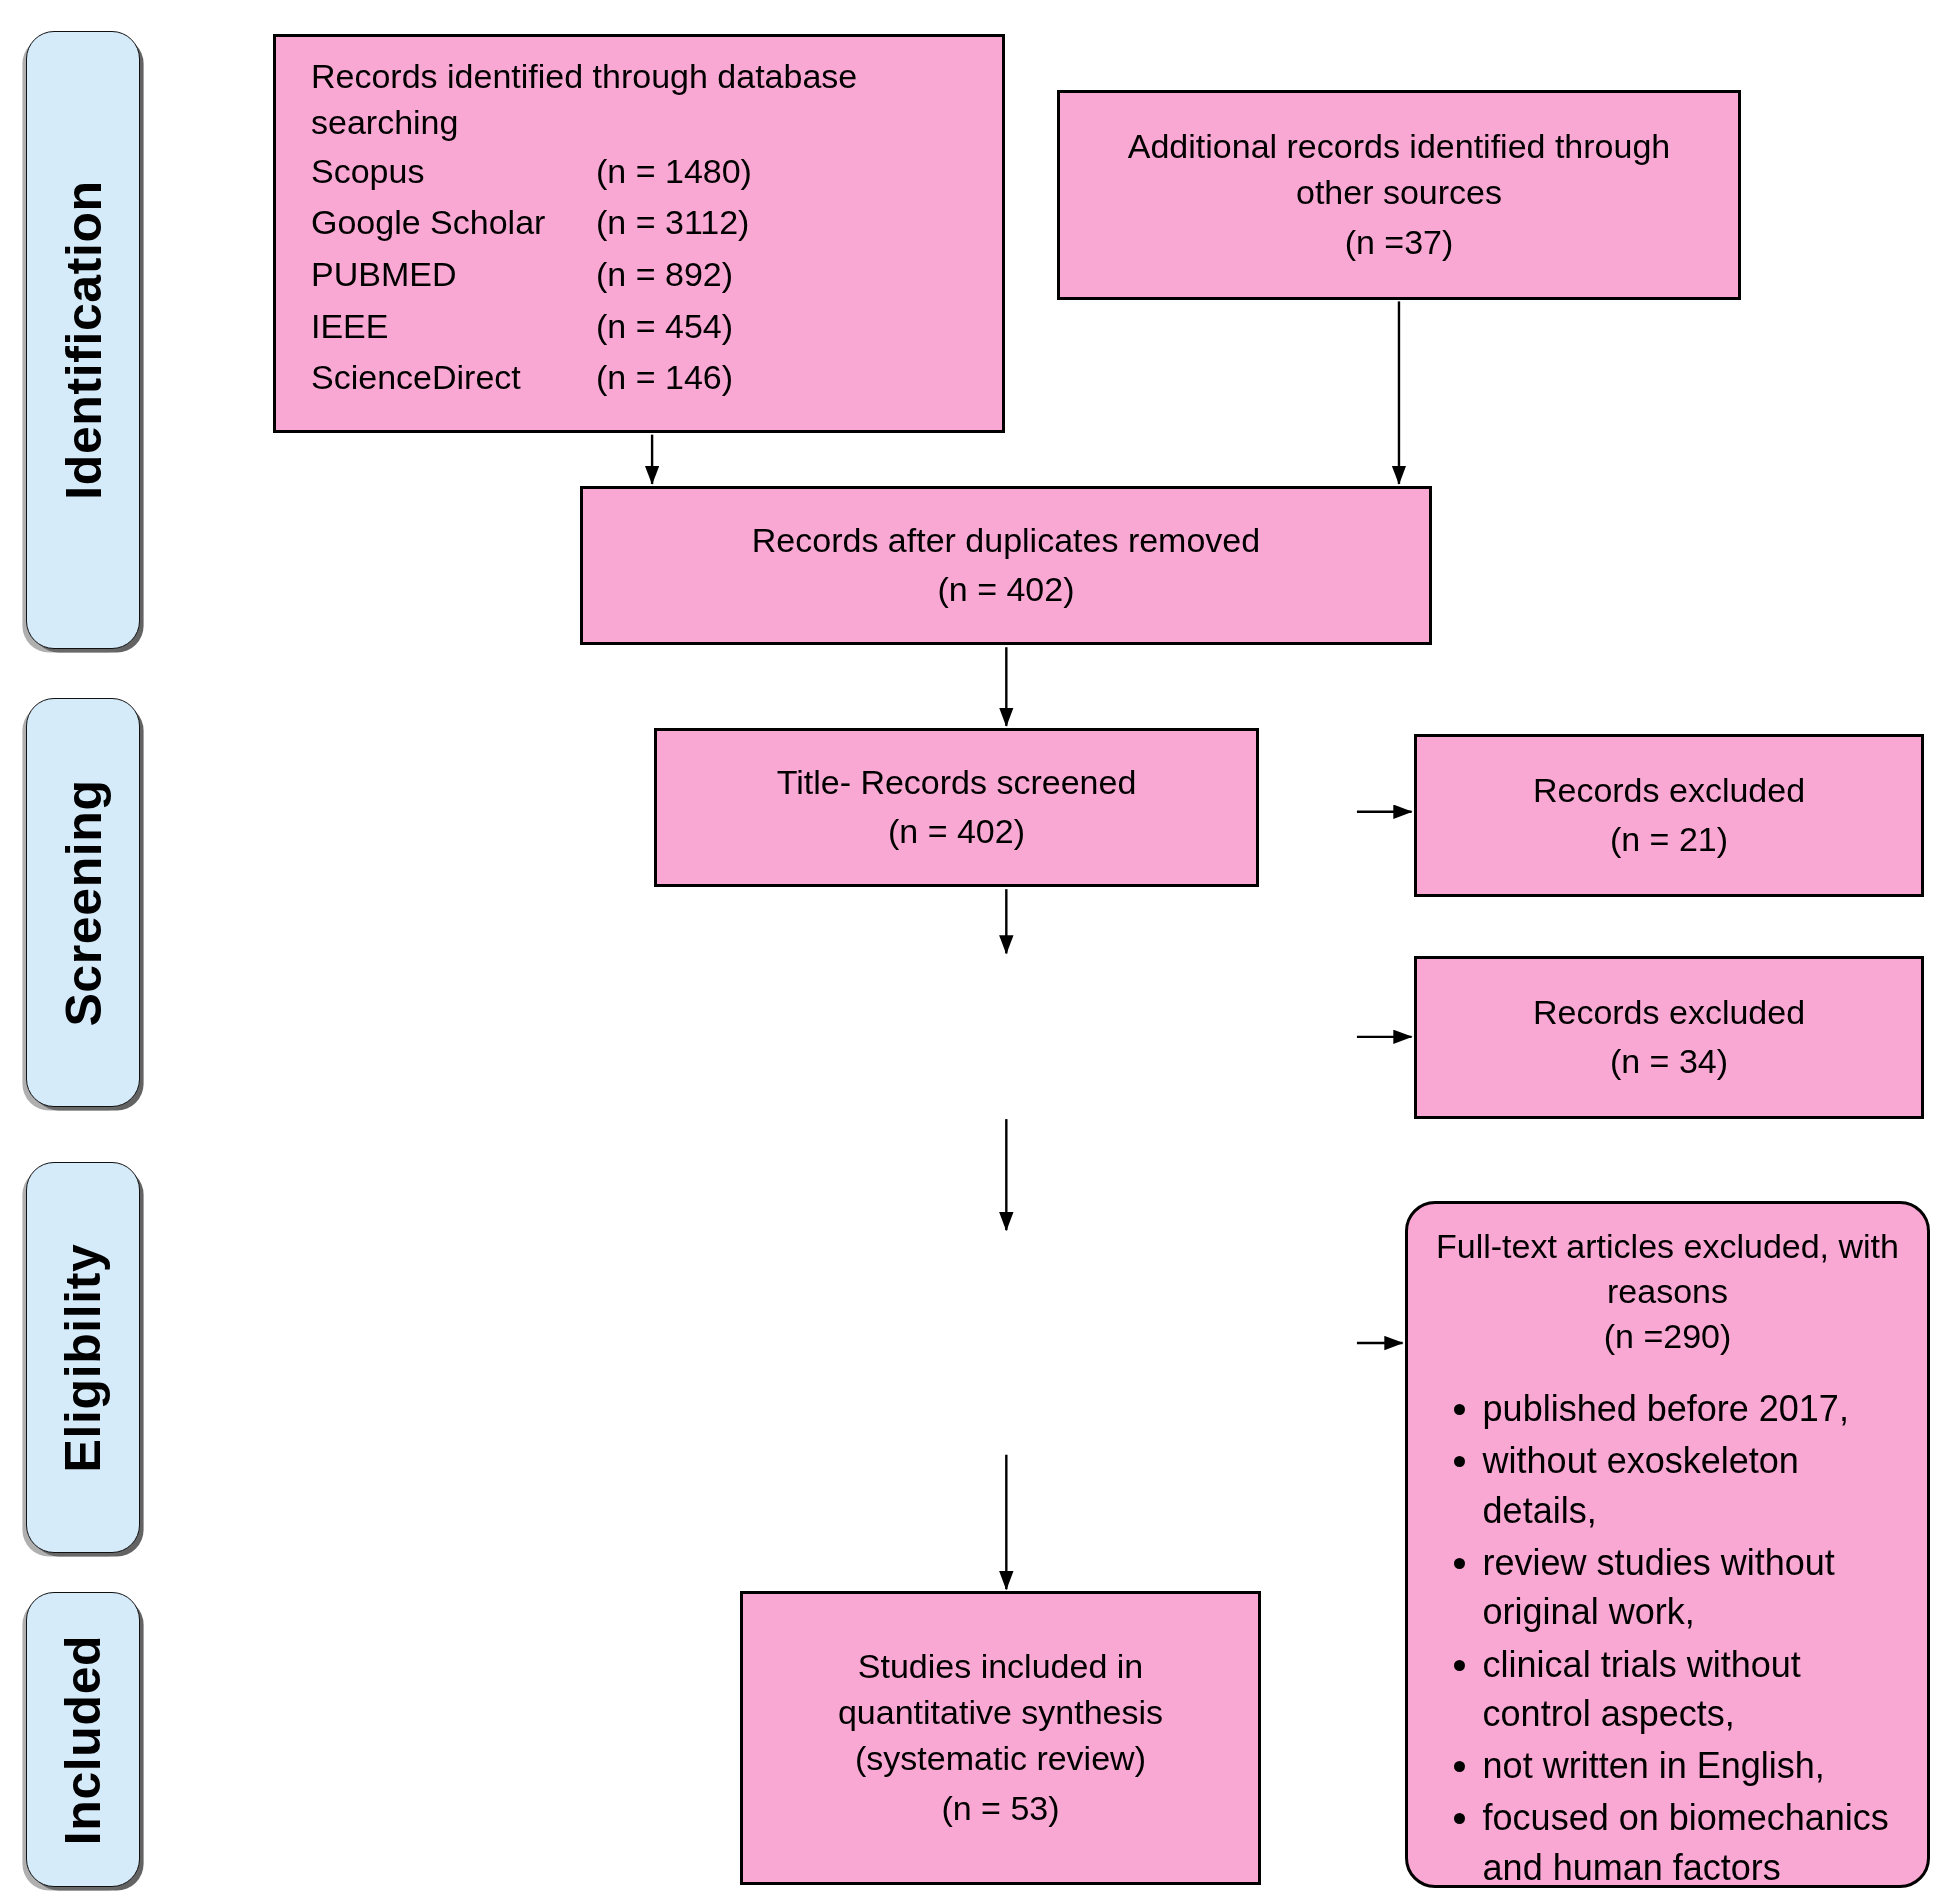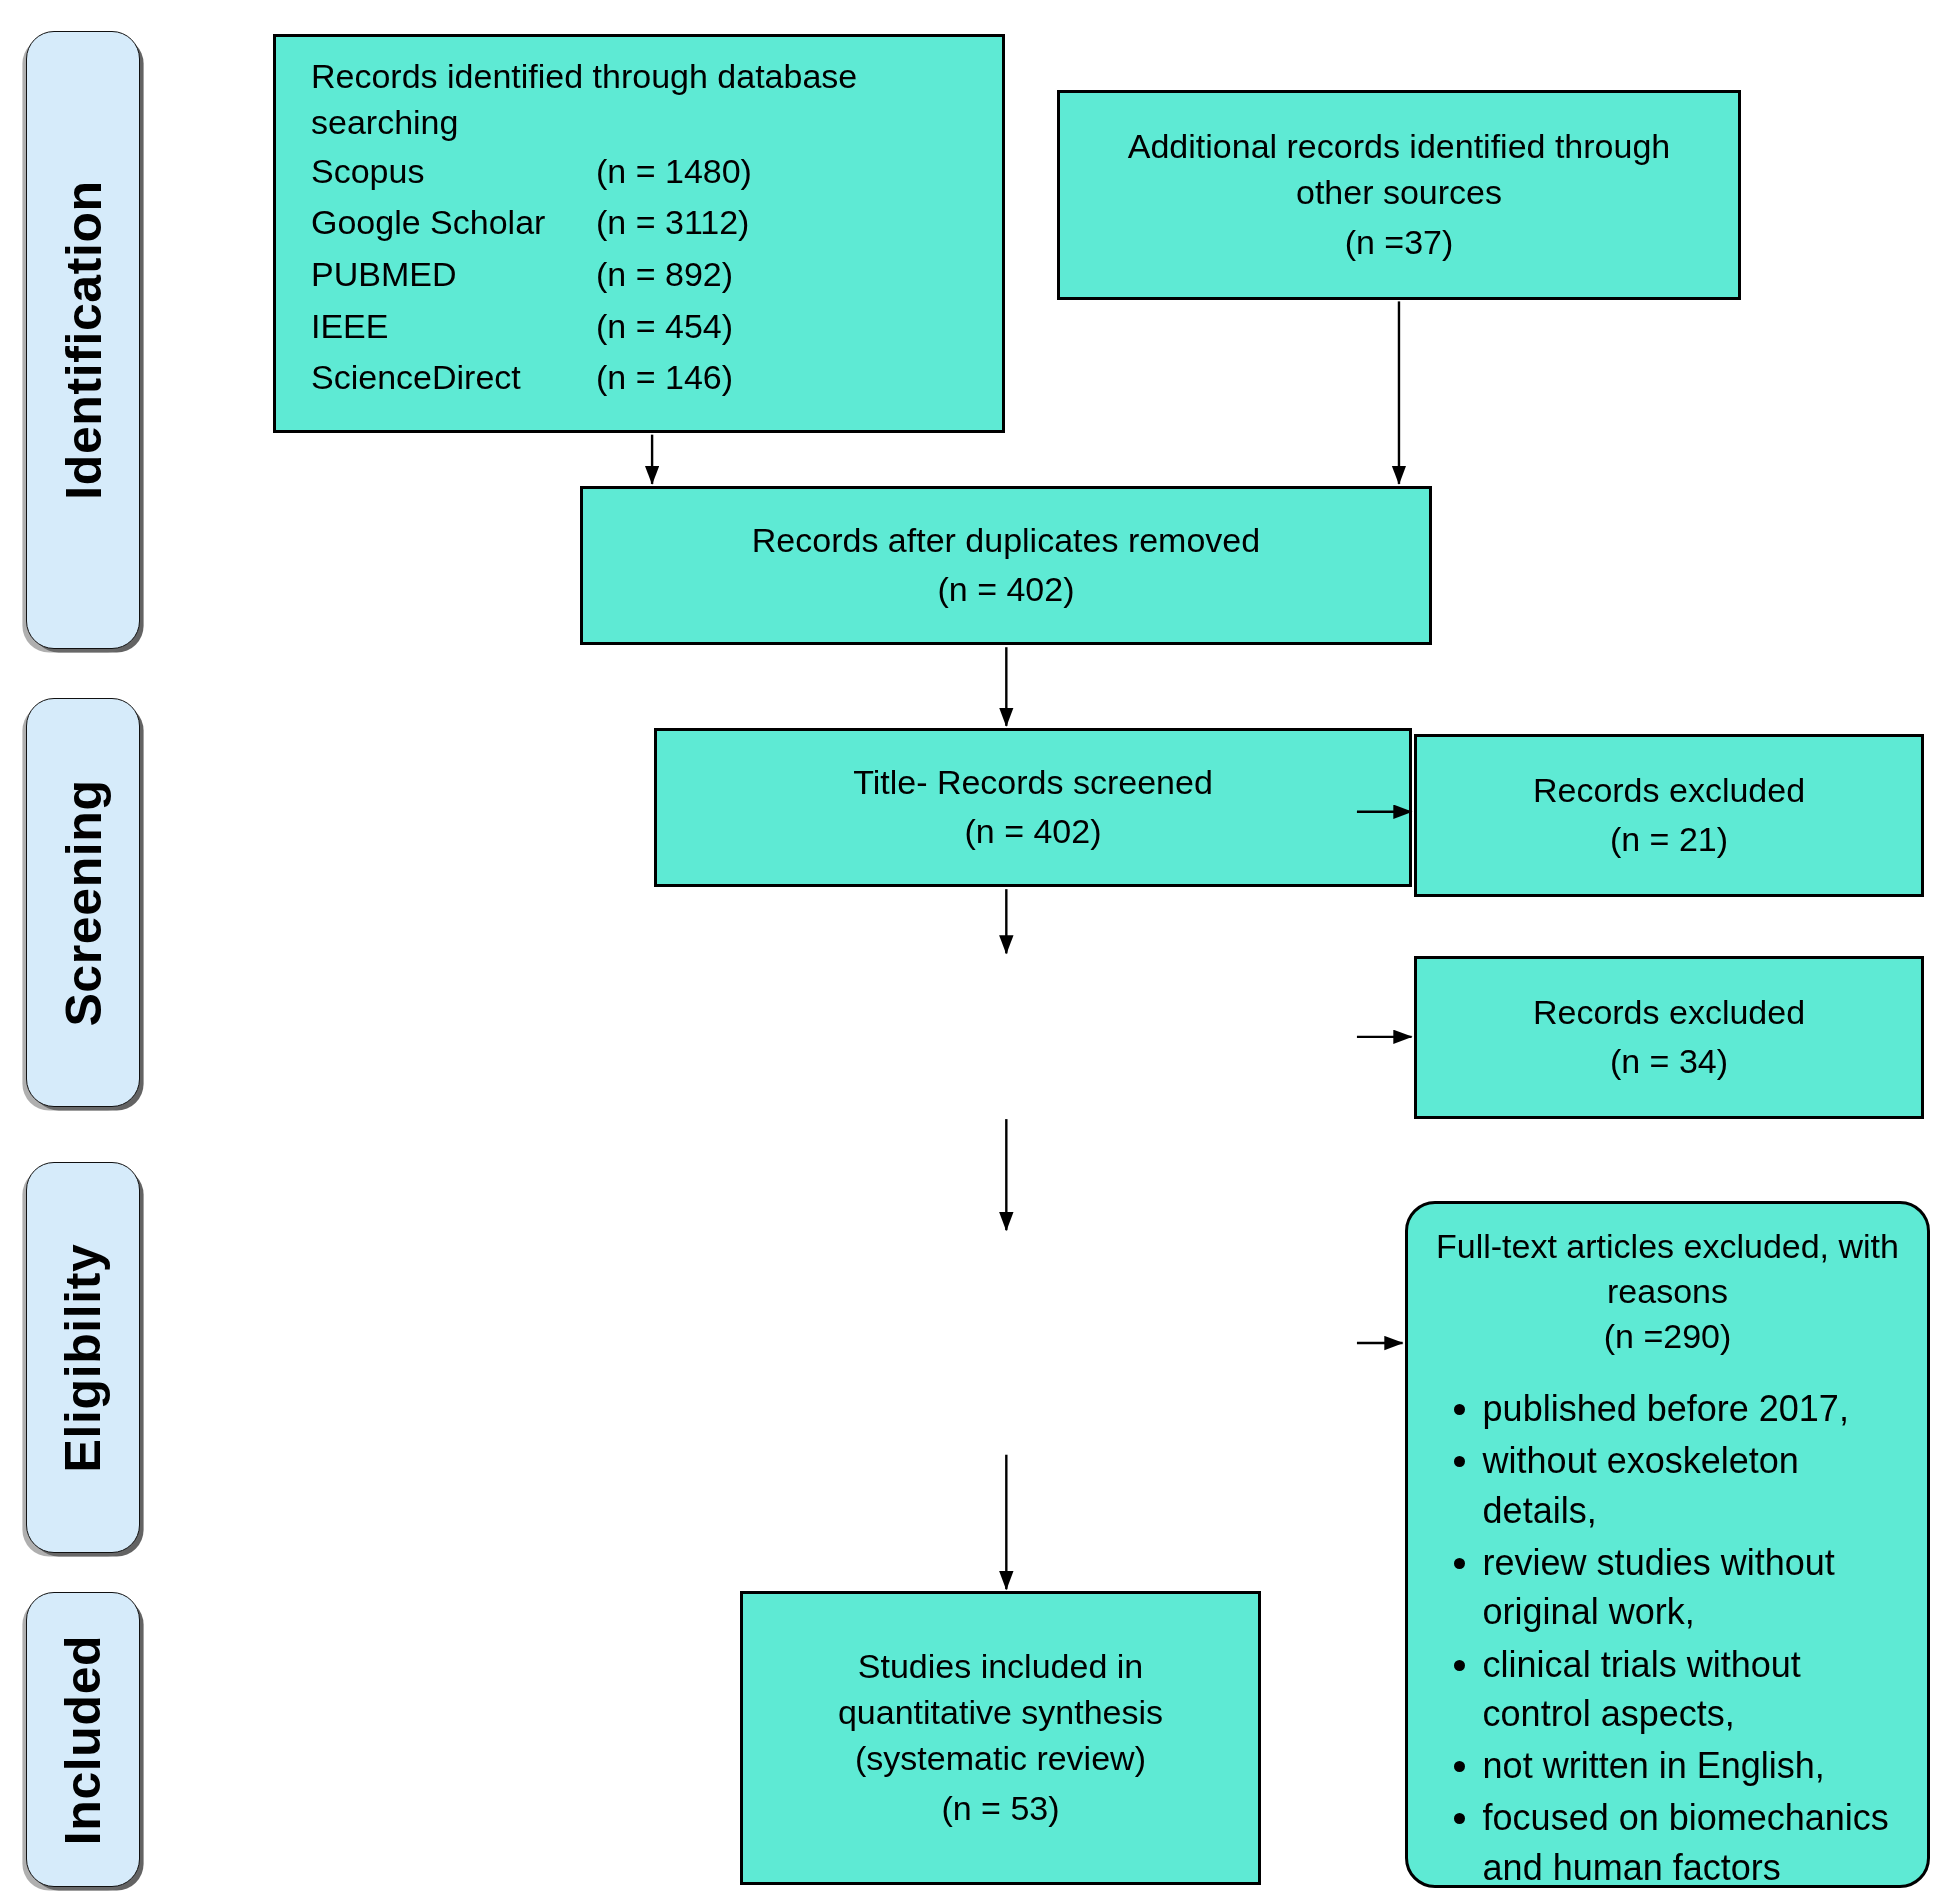--- a/index.html
+++ b/index.html
@@ -22,21 +22,21 @@
   .stage span{
     transform:rotate(-90deg);
     white-space:nowrap;
     font-weight:700;
     font-size:50px;
     letter-spacing:0.6px;
   }
   
   .fbox{
     position:absolute;
-    background:#5eead4;
+    background:#f9a8d4;
     border:3px solid #000000;
     box-sizing:border-box;
     display:flex;flex-direction:column;
     align-items:center;justify-content:center;
     text-align:center;
     font-size:34px;line-height:1.35;
   }
   .fbox .count{margin-top:3.6px;}
   
   .dbbox{
@@ -97,21 +97,21 @@
   <div class="fbox" style="left:1057px;top:90px;width:684px;height:210px;padding:0 34px;">
     <div>Additional records identified through other sources</div>
     <div class="count">(n =37)</div>
   </div>
 
   <div class="fbox" style="left:580px;top:486px;width:852px;height:159px;padding:0 34px;">
     <div>Records after duplicates removed</div>
     <div class="count">(n = 402)</div>
   </div>
 
-  <div class="fbox" style="left:654px;top:728px;width:758px;height:159px;padding:16px 34px;border-width:3.6px;">
+  <div class="fbox" style="left:654px;top:728px;width:605px;height:159px;padding:16px 34px;border-width:3.6px;">
     <div>Title- Records screened</div>
     <div class="count">(n = 402)</div>
   </div>
 
   <div class="fbox" style="left:1414px;top:734px;width:510px;height:163px;padding:0 34px;">
     <div>Records excluded</div>
     <div class="count">(n = 21)</div>
   </div>
 
 

